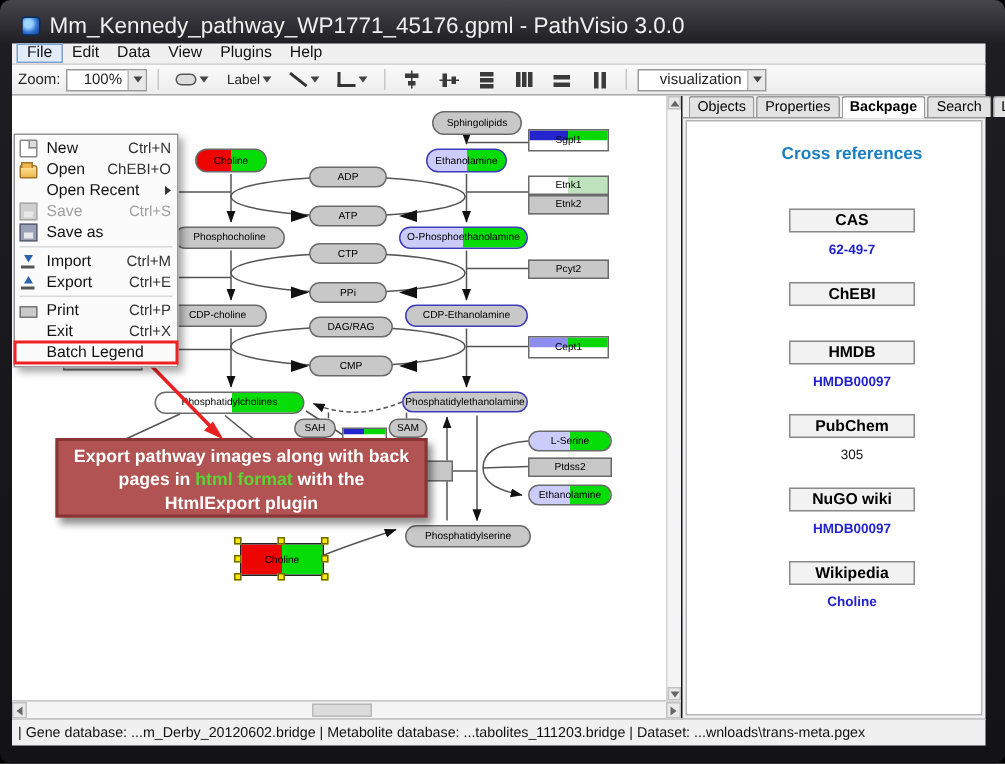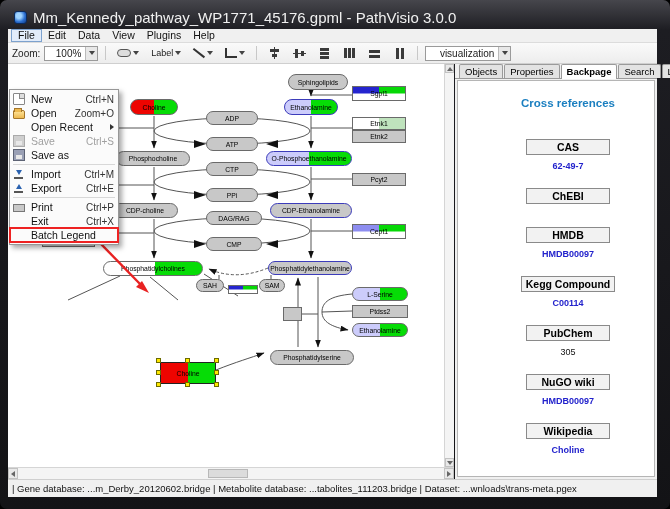--- a/index.html
+++ b/index.html
@@ -283,36 +283,41 @@
     <span class="handle" style="left:148px;top:294px;"></span>
     <span class="handle" style="left:177px;top:294px;"></span>
     <span class="handle" style="left:206px;top:294px;"></span>
     <span class="handle" style="left:148px;top:306px;"></span>
     <span class="handle" style="left:206px;top:306px;"></span>
     <span class="handle" style="left:148px;top:318px;"></span>
     <span class="handle" style="left:177px;top:318px;"></span>
     <span class="handle" style="left:206px;top:318px;"></span>
   </div>
 
+  <div class="callout">
+    <div>Export pathway images along with back</div>
+    <div><span>pages in </span><span class="hl">html format</span><span> with the</span></div>
+    <div>HtmlExport plugin</div>
+  </div>
 
   <svg class="redarrow" width="670" height="509">
     <line x1="64" y1="206" x2="141" y2="285" stroke="#e82222" stroke-width="2.4"></line>
     <polygon points="149,293 136,287 142,281" fill="#e82222"></polygon>
   </svg>
 
   <div class="filemenu">
     <div class="fm-item">
         <span class="micon i-new"></span>
         <span class="lab">New</span>
         <span class="sc">Ctrl+N</span>
       </div>
     <div class="fm-item">
         <span class="micon i-folder"></span>
         <span class="lab">Open</span>
-        <span class="sc">Zoom+O</span>
+        <span class="sc">ChEBI+O</span>
       </div>
     <div class="fm-item">
         <span class="micon"></span>
         <span class="lab">Open Recent</span>
         <span class="sub-arr"></span>
       </div>
     <div class="fm-item dis">
         <span class="micon i-save dim"></span>
         <span class="lab">Save</span>
         <span class="sc">Ctrl+S</span>
@@ -383,24 +388,20 @@
         <a class="xlink">62-49-7</a>
       </div>
       <div class="xsec">
         <span class="xbox">ChEBI</span>
       </div>
       <div class="xsec">
         <span class="xbox">HMDB</span>
         <a class="xlink">HMDB00097</a>
       </div>
       <div class="xsec">
-        <span class="xbox">Kegg Compound</span>
-        <a class="xlink">C00114</a>
-      </div>
-      <div class="xsec">
         <span class="xbox">PubChem</span>
         <span class="xplain">305</span>
       </div>
       <div class="xsec">
         <span class="xbox">NuGO wiki</span>
         <a class="xlink">HMDB00097</a>
       </div>
       <div class="xsec">
         <span class="xbox">Wikipedia</span>
         <a class="xlink">Choline</a>

